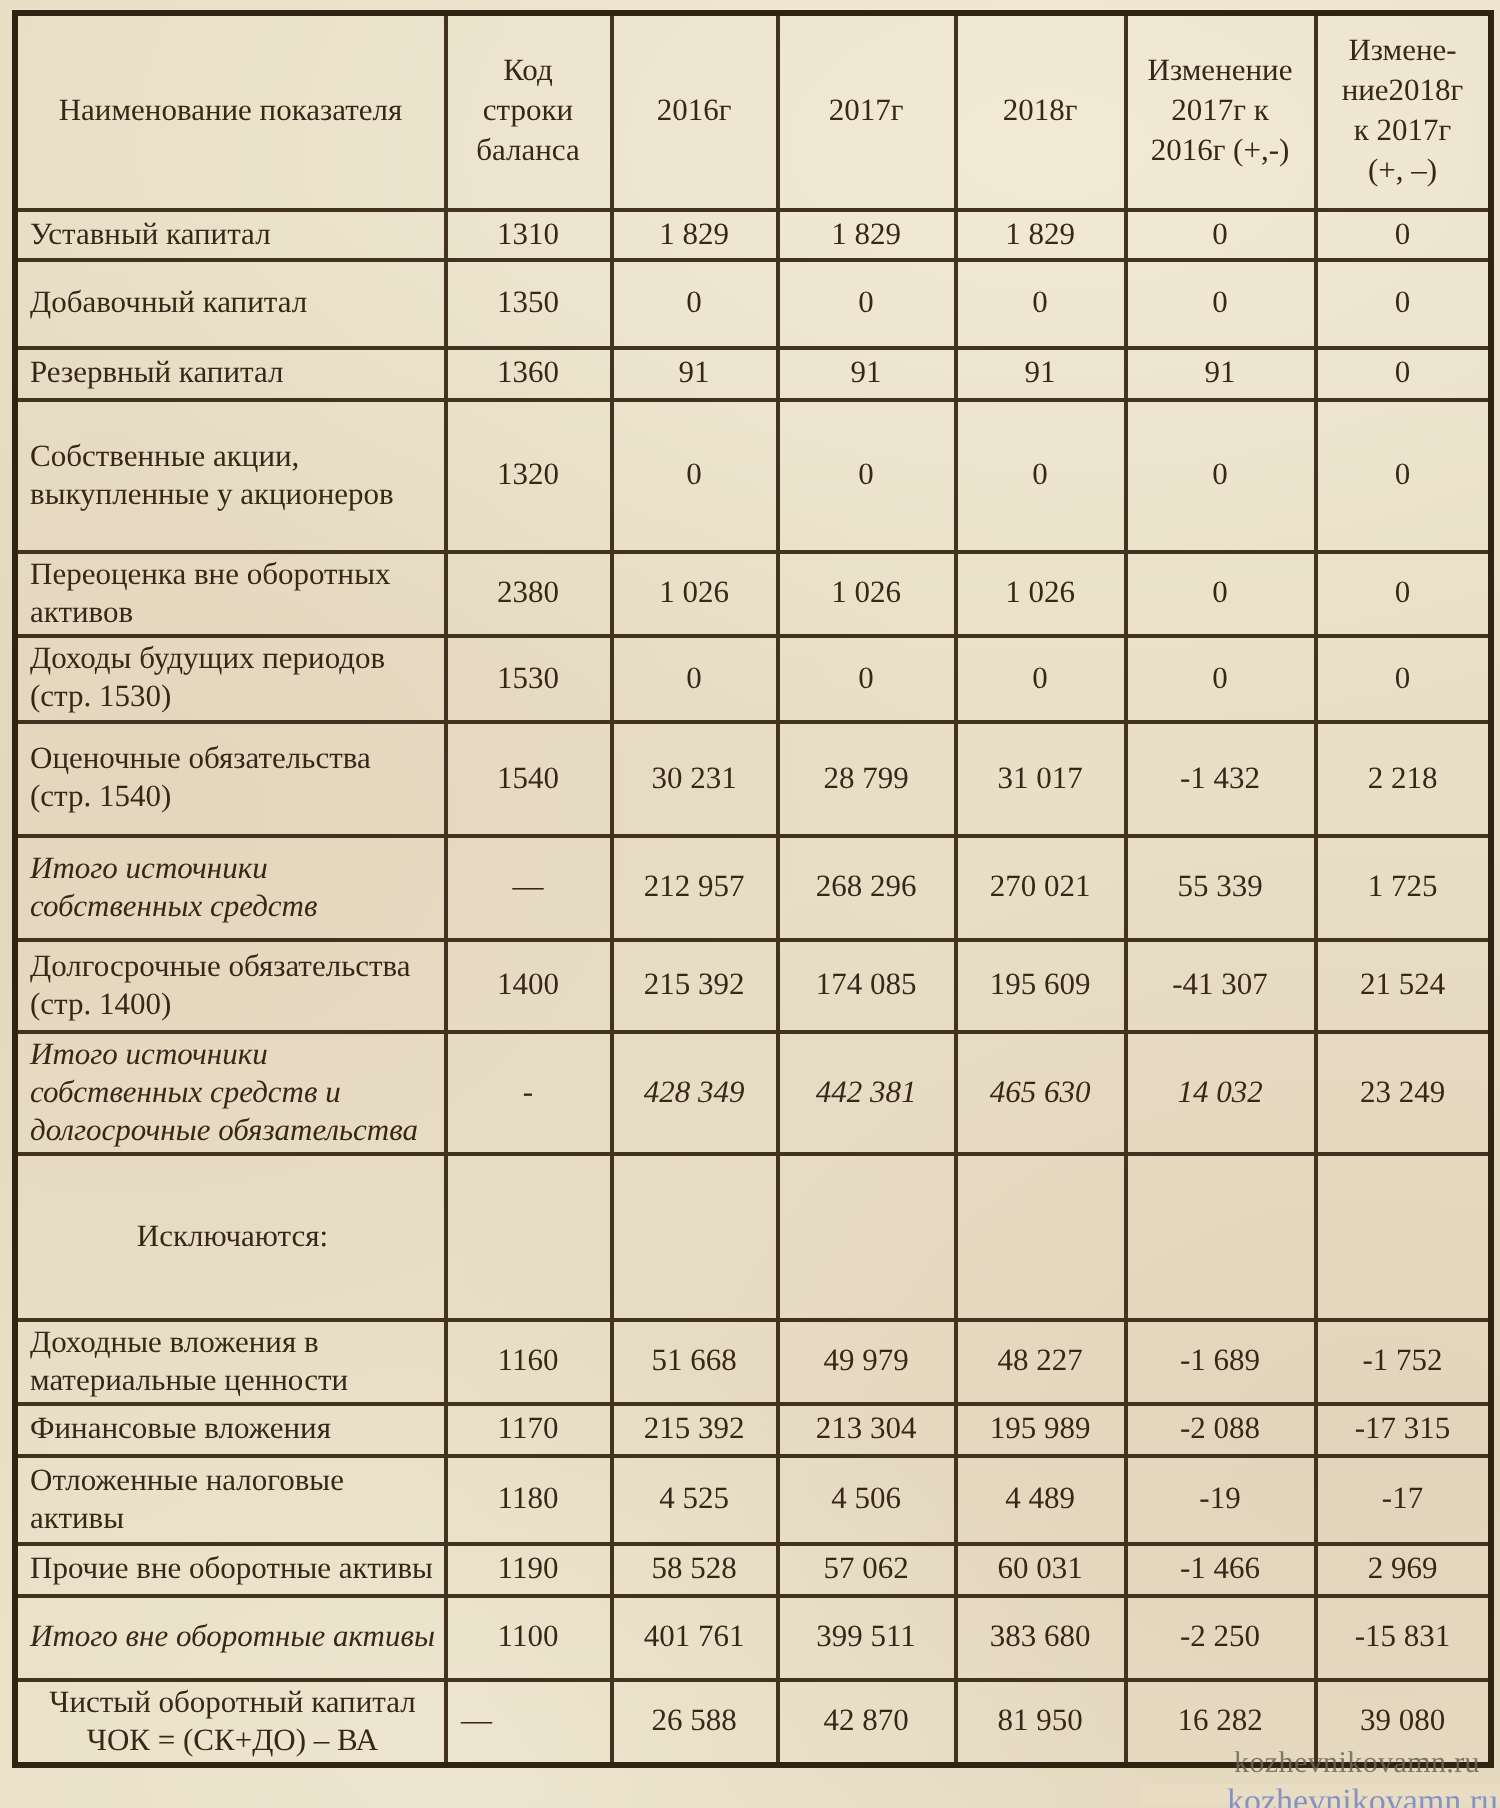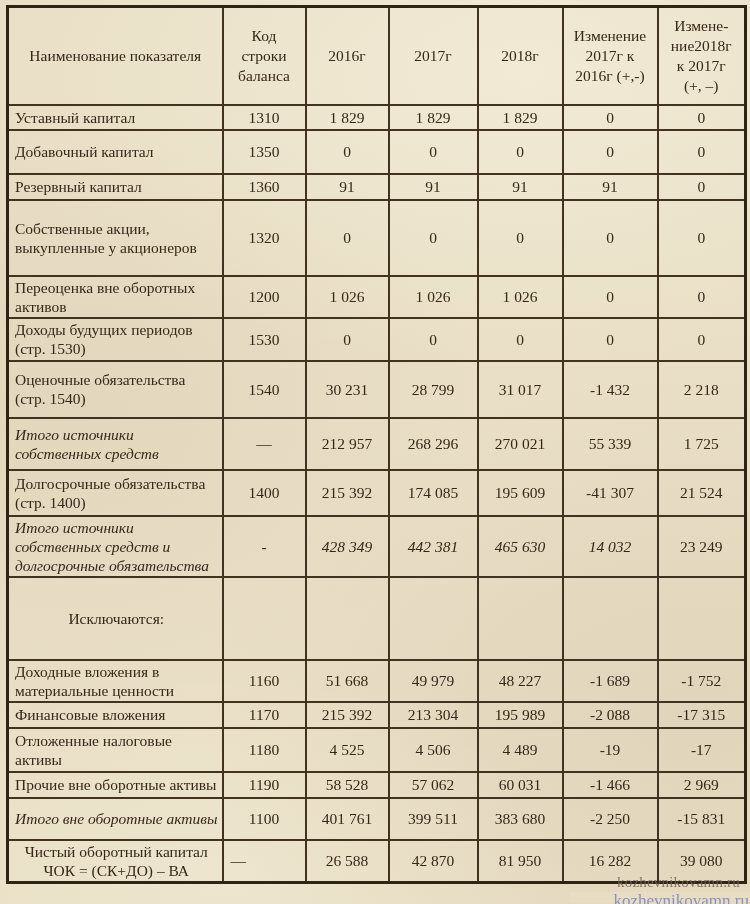--- a/index.html
+++ b/index.html
@@ -135,21 +135,21 @@
       <td class="name-cell">Собственные акции, выкупленные у акционеров</td>
       <td class="code-cell">1320</td>
       <td class="num-cell">0</td>
       <td class="num-cell">0</td>
       <td class="num-cell">0</td>
       <td class="num-cell">0</td>
       <td class="num-cell">0</td>
     </tr>
         <tr>
       <td class="name-cell">Переоценка вне оборотных активов</td>
-      <td class="code-cell">1200</td>
+      <td class="code-cell">2380</td>
       <td class="num-cell">1 026</td>
       <td class="num-cell">1 026</td>
       <td class="num-cell">1 026</td>
       <td class="num-cell">0</td>
       <td class="num-cell">0</td>
     </tr>
         <tr>
       <td class="name-cell">Доходы будущих периодов (стр. 1530)</td>
       <td class="code-cell">1530</td>
       <td class="num-cell">0</td>

